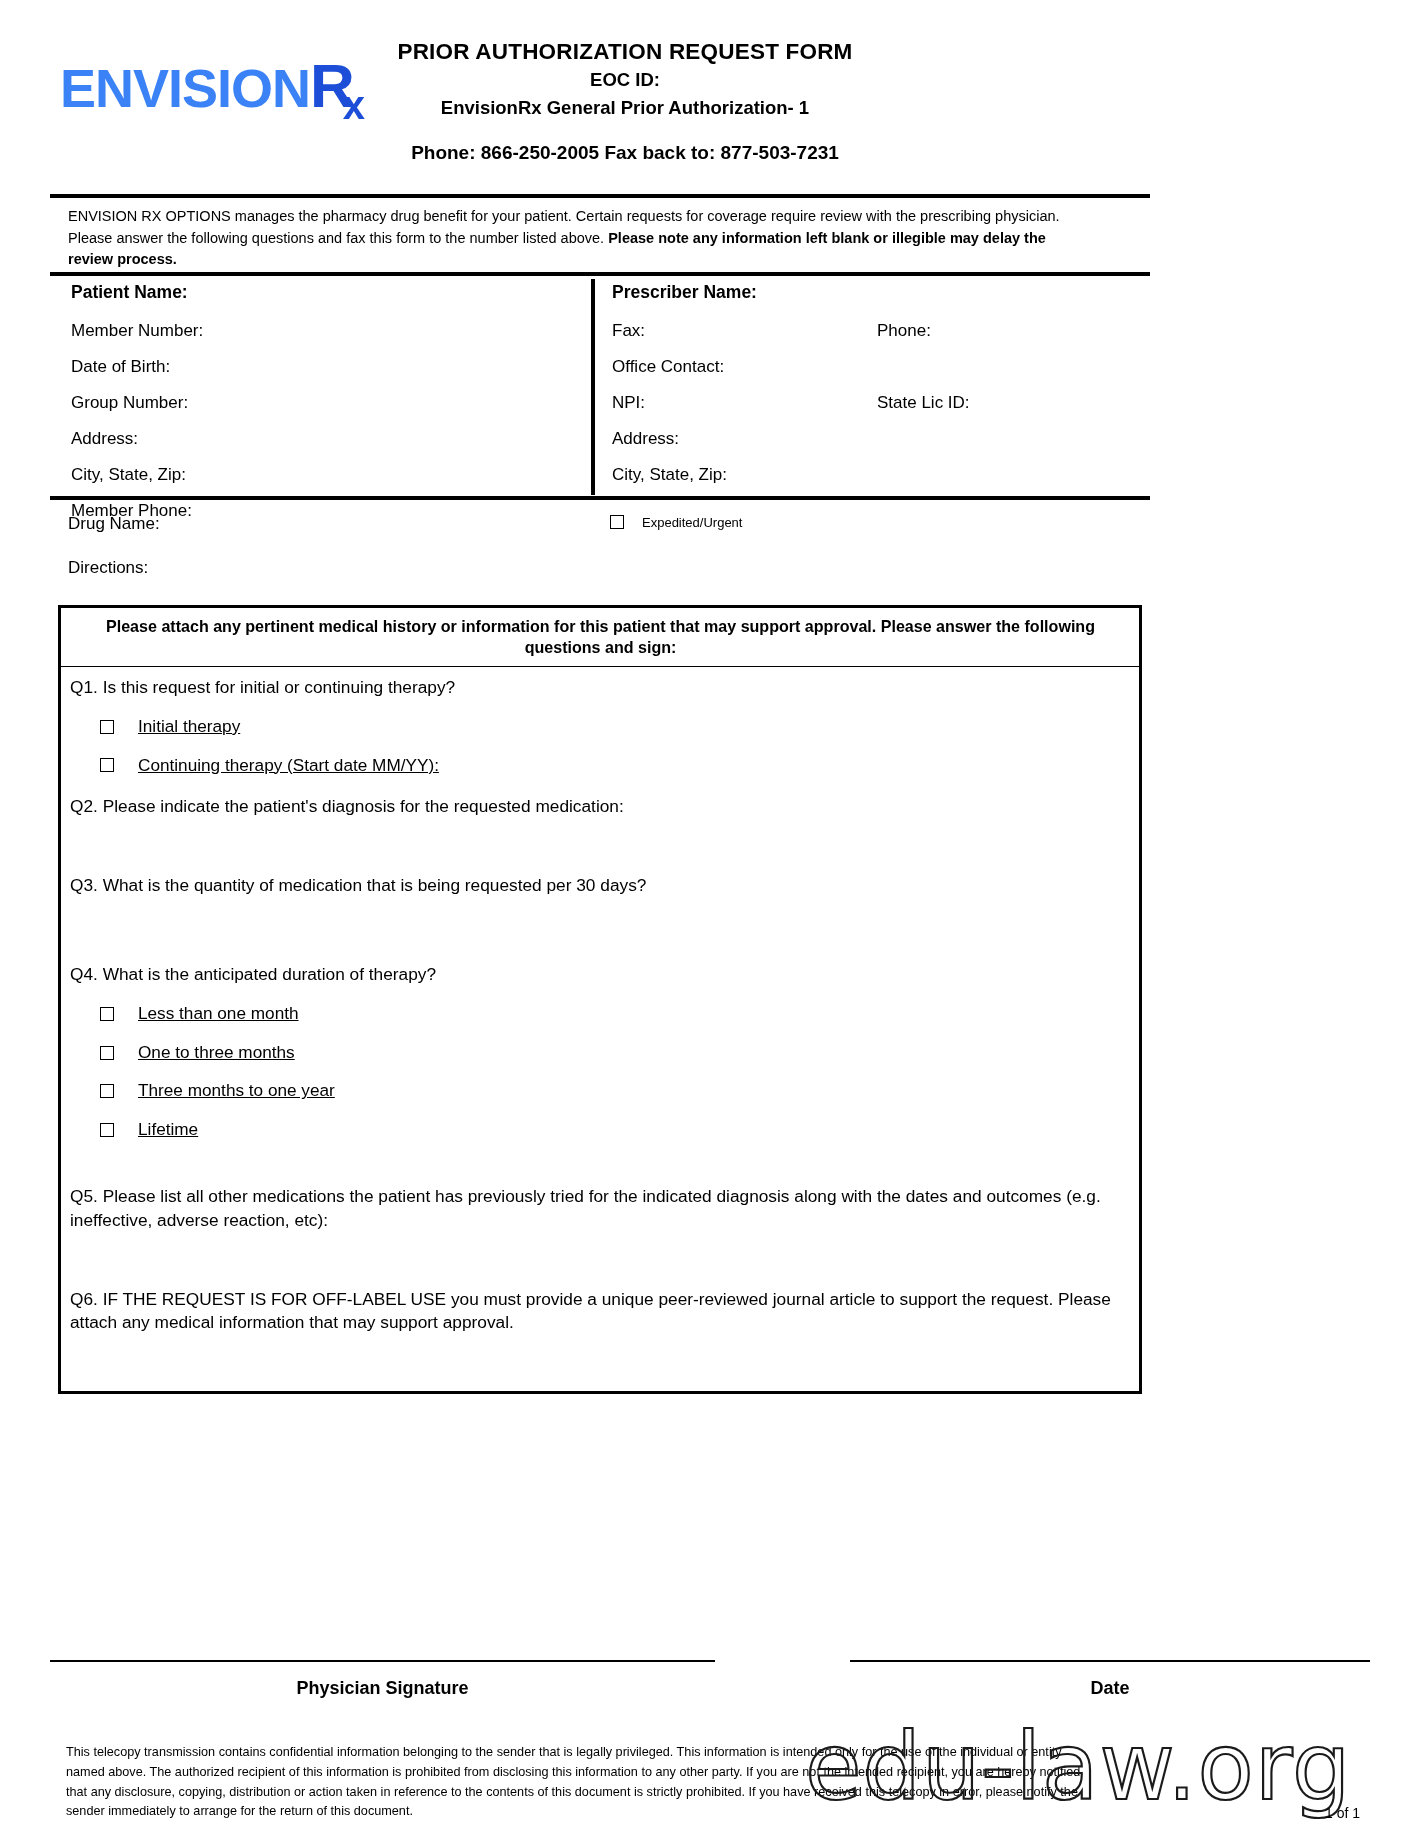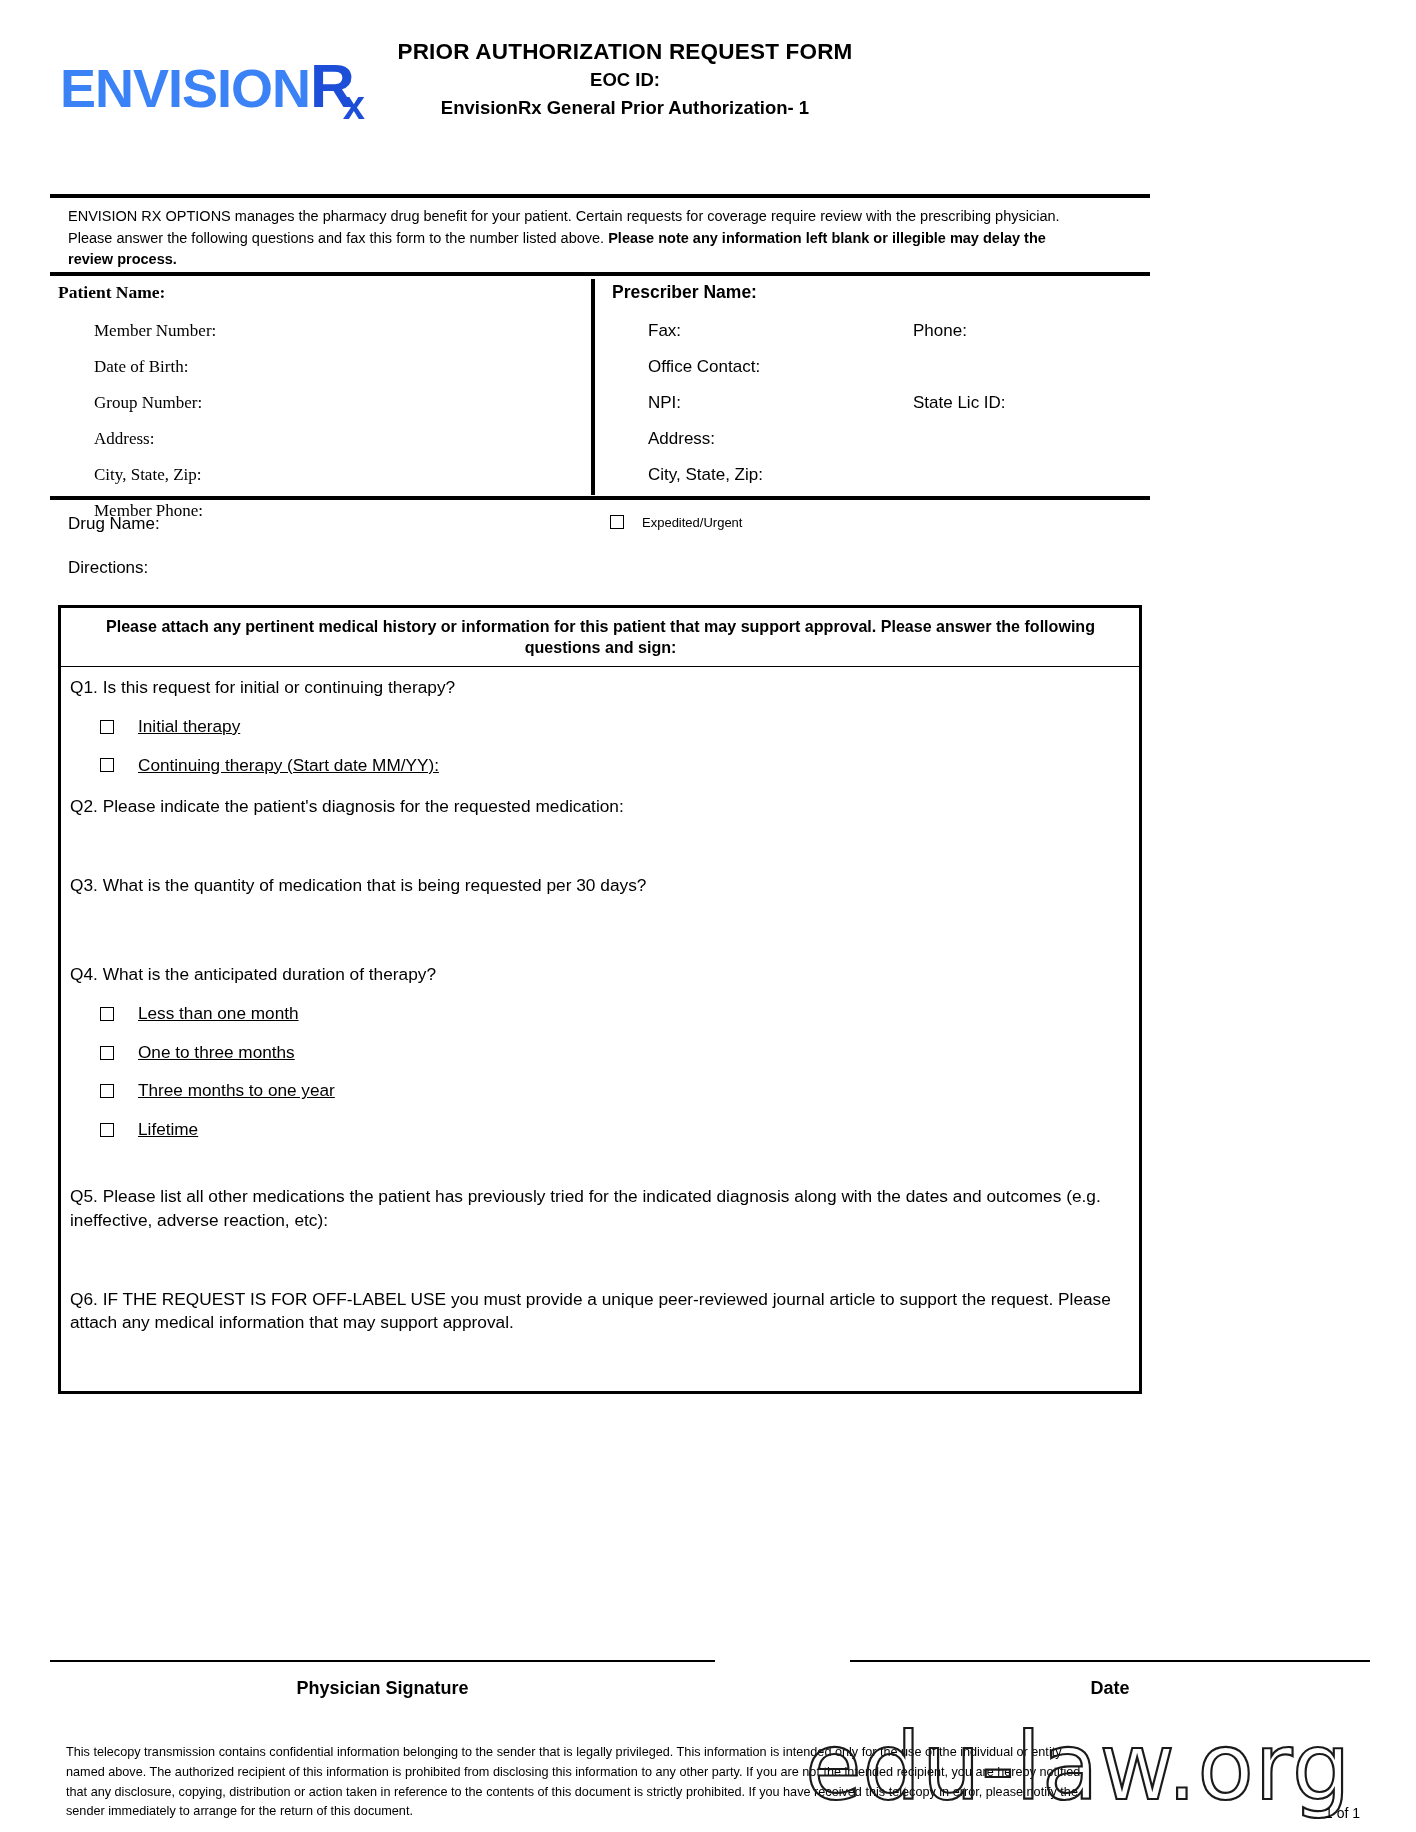--- a/index.html
+++ b/index.html
@@ -64,28 +64,28 @@
 
   
   .pp-wrap {
     position: absolute; left: 50px; top: 275px; width: 1100px; height: 223px;
   }
   .pp-divider {
     position: absolute; left: 541px; top: 4px; width: 0; height: 216px;
     border-left: 4px solid #000;
   }
   .pp-col { position: absolute; top: 7px; }
-  .pp-left  { left: 8px; width: 520px; font-family: Liberation Serif, serif; }
+  .pp-left  { left: 21px; width: 520px; }
   .pp-right { left: 562px; width: 535px; }
   .pp-head {
     font-size: 17.5px; font-weight: bold; margin-bottom: 19px;
   }
   .pp-row {
     font-size: 17px; line-height: 1.0; margin-bottom: 19px;
-    position: relative; white-space: nowrap; margin-left: 36px;
+    position: relative; white-space: nowrap;
   }
   .pp-row .second {
     position: absolute; left: 265px; top: 0;
   }
 
   
   .drug-wrap { position: absolute; left: 50px; top: 505px; width: 1100px; }
   .drug-name { position: absolute; left: 18px; top: 9px; font-size: 17px; }
   .directions { position: absolute; left: 18px; top: 53px; font-size: 17px; }
   .expedited {
@@ -172,20 +172,21 @@
 
   <div class="header">
     <div class="logo">
       <span class="env">ENVISION</span><span class="rx"><span class="rletter">R</span><span class="xletter">x</span></span>
     </div>
 
     <div class="title-block">
       <div class="title-main">PRIOR AUTHORIZATION REQUEST FORM</div>
       <div class="title-sub">EOC ID:</div>
       <div class="title-sub2">EnvisionRx General Prior Authorization- 1</div>
+      <div class="phone-line">Phone: 866-250-2005  Fax back to: 877-503-7231</div>
     </div>
   </div>
 
   <div class="rule-thick" style="top:194px;"></div>
 
   <div class="intro">
     <span>ENVISION RX OPTIONS manages the pharmacy drug benefit for your patient. Certain requests for coverage require review with the prescribing physician. Please answer the following questions and fax this form to the number listed above. </span><b>Please note any information left blank or illegible may delay the review process.</b>
   </div>
 
   <div class="rule-thick" style="top:272px;"></div>

